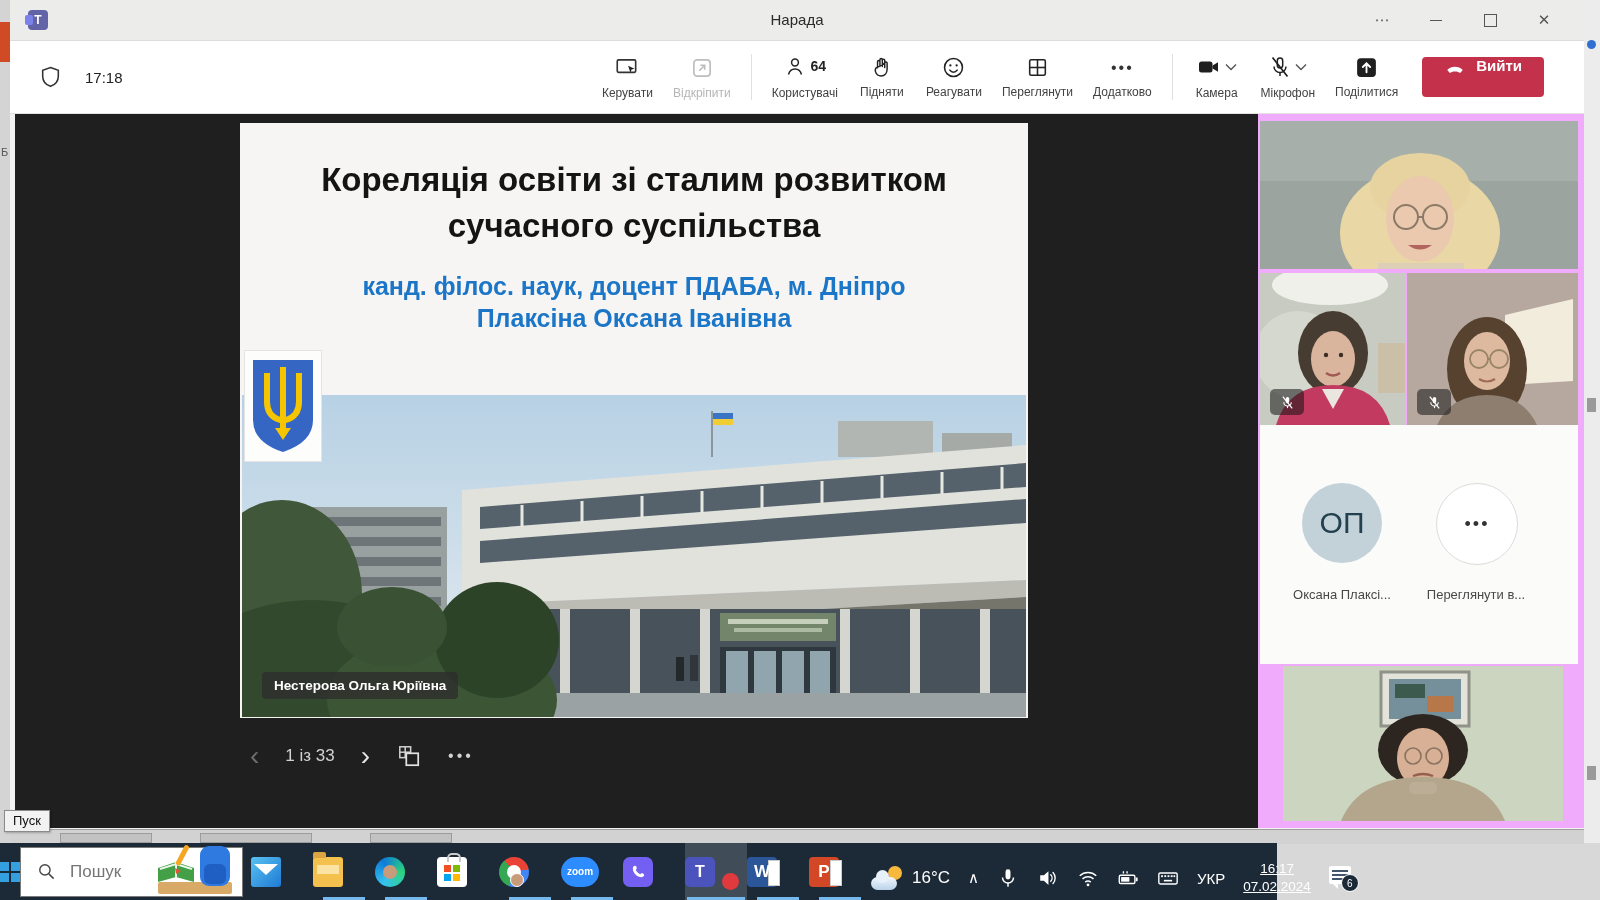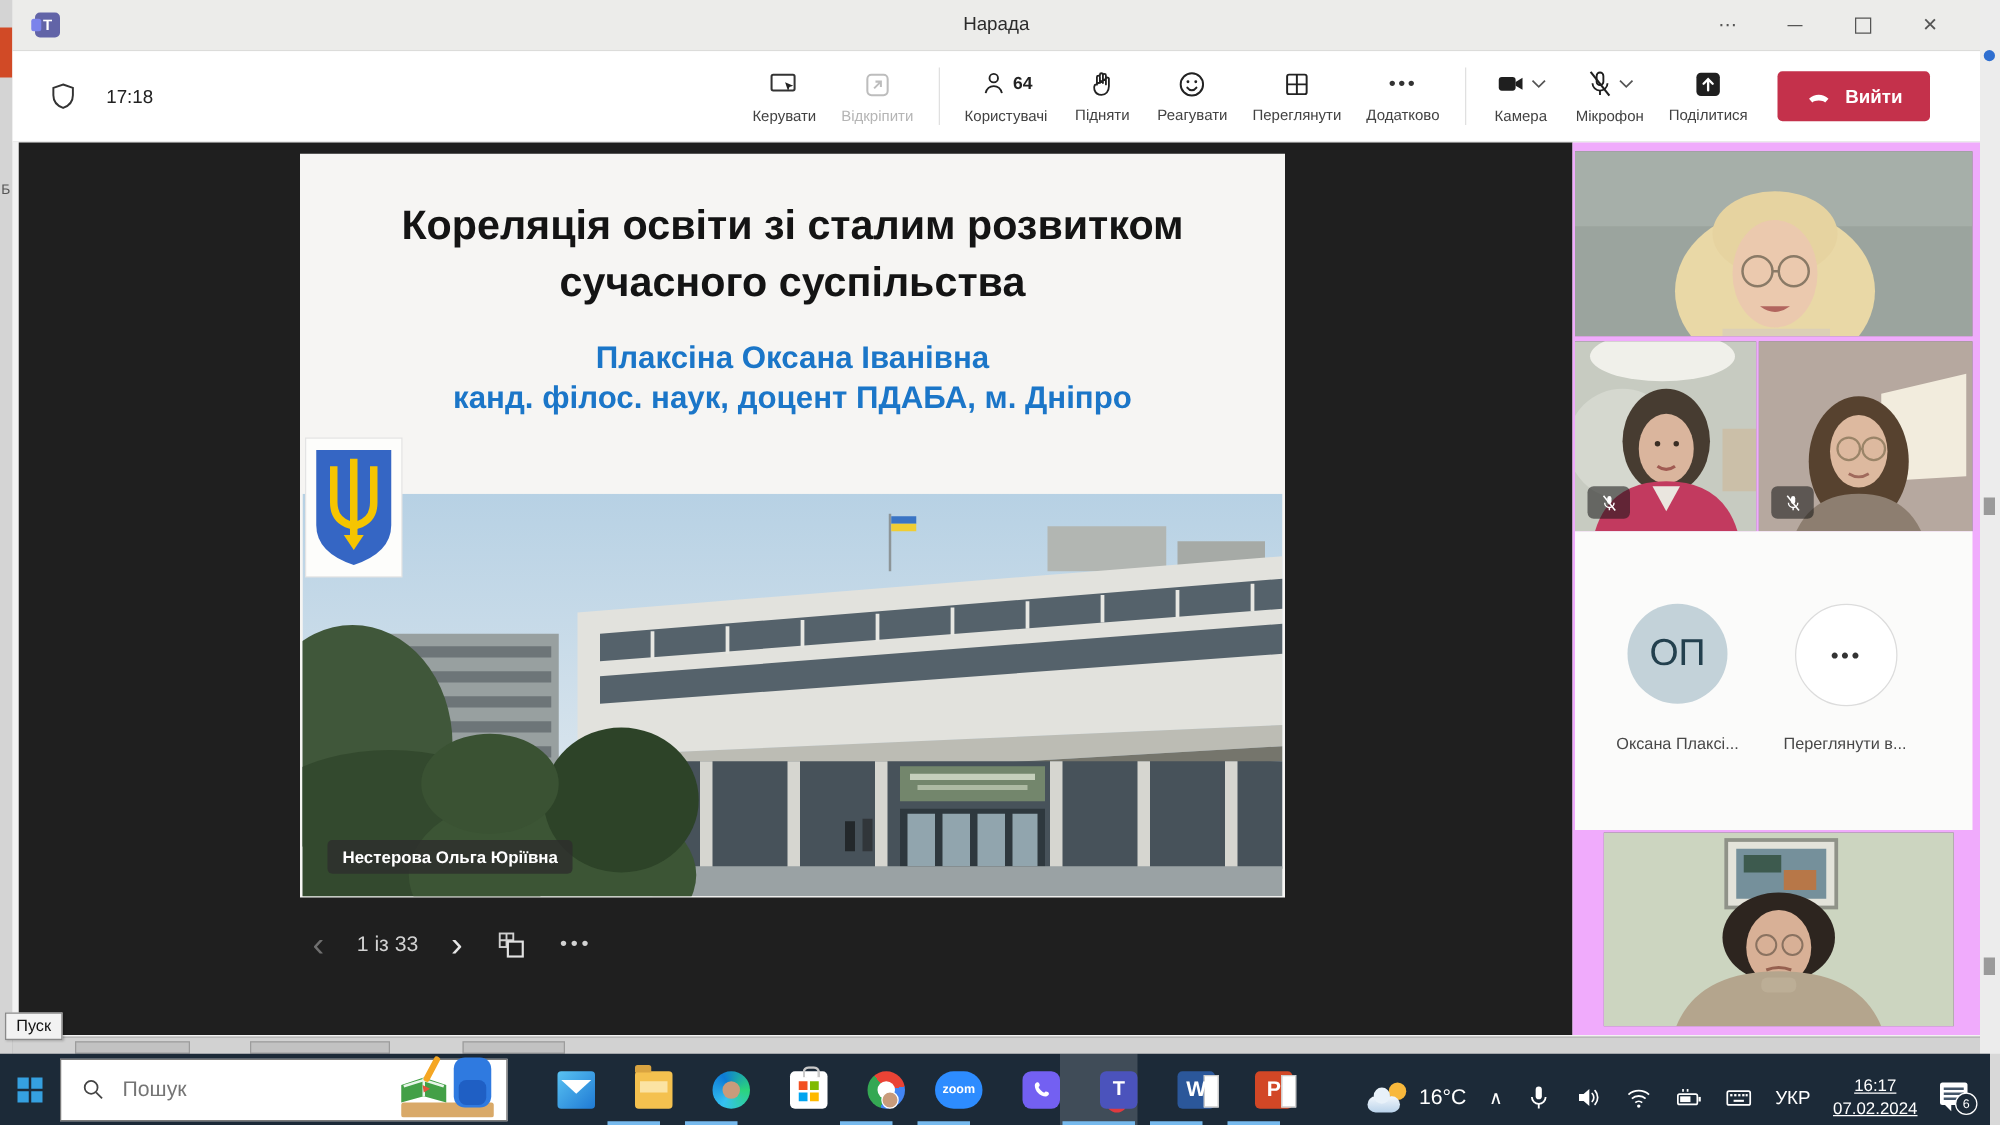--- a/index.html
+++ b/index.html
@@ -32,21 +32,21 @@
   .timer{font-size:15px;color:#222;}
   .tb-right{position:absolute;right:40px;top:0;height:72px;display:flex;align-items:center;}
   .tbtn{display:flex;flex-direction:column;align-items:center;justify-content:center;gap:5px;padding:0 10px;min-width:48px;cursor:pointer;}
   .tbtn .lbl{font-size:12px;color:#424242;white-space:nowrap;}
   .tbtn.disabled .lbl{color:#b5b5b5;}
   .tb-sep{width:1px;height:46px;background:#e0e0e0;margin:0 10px;}
   .iconrow{display:flex;align-items:flex-start;gap:3px;height:26px;}
   .count{font-size:14px;font-weight:bold;color:#222;margin-top:3px;}
   .chev{margin-top:8px;}
   .dots3{font-size:16px;letter-spacing:2px;color:#333;line-height:24px;}
-  .leave-btn{display:flex;align-items:center;gap:10px;background:#c4314b;color:#fff;border-radius:4px;
+  .leave-btn{display:flex;align-items:flex-start;gap:10px;background:#c4314b;color:#fff;border-radius:4px;
              height:40px;padding:0 22px;margin-left:14px;font-size:15px;font-weight:bold;cursor:pointer;}
   
   .main{position:absolute;left:0;top:114px;width:100%;height:715px;background:#f2f2f2;}
   .stage{position:absolute;left:5px;top:0;width:1243px;height:714px;background:#1f1f1f;}
   
   .slide{position:absolute;left:225px;top:9px;width:788px;height:595px;background:#f6f5f3;overflow:hidden;}
   .s-title{margin-top:34px;text-align:center;font-size:33px;font-weight:600;color:#141414;line-height:1.4;}
   .s-sub{margin-top:22px;text-align:center;font-size:25px;font-weight:bold;color:#1b76c8;line-height:1.25;}
   .s-photo{position:absolute;left:2px;bottom:1px;width:784px;height:322px;}
   .s-emblem{position:absolute;left:5px;top:228px;width:76px;height:110px;background:#fdfdfb;
@@ -67,30 +67,30 @@
           border-radius:5px;display:flex;align-items:center;justify-content:center;}
   .avatars{position:absolute;left:2px;top:311px;width:318px;height:239px;background:#fbfbfa;}
   .avcircle{position:absolute;top:58px;width:80px;height:80px;border-radius:50%;display:flex;align-items:center;justify-content:center;cursor:pointer;}
   .av1{left:42px;background:#c3d2d9;color:#23404e;font-size:30px;}
   .av2{left:176px;background:#fff;border:1px solid #dcdcdc;color:#333;font-size:18px;letter-spacing:2px;}
   .avname{position:absolute;top:162px;width:140px;text-align:center;font-size:13px;color:#484848;white-space:nowrap;overflow:hidden;}
   
   .tooltip{position:absolute;left:4px;top:810px;background:#f2f2f2;border:1px solid #8a8a8a;
            padding:2px 8px 3px;font-size:13px;color:#111;z-index:50;box-shadow:1px 1px 2px rgba(0,0,0,.25);}
   
-  .taskbar{position:absolute;left:0;top:843px;width:1592px;height:57px;background:#1c2a38;display:flex;align-items:center;z-index:40;}
+  .taskbar{position:absolute;left:0;top:843px;width:1277px;height:57px;background:#1c2a38;display:flex;align-items:center;z-index:40;}
   .startbtn{width:48px;height:57px;display:flex;align-items:center;justify-content:center;cursor:pointer;}
   .winlogo{display:grid;grid-template-columns:9px 9px;grid-template-rows:9px 9px;gap:2px;}
   .winlogo div{background:#35a0e0;}
   .searchbox{position:relative;width:358px;height:50px;background:#fff;border:1px solid #7a7a7a;
              display:flex;align-items:center;gap:12px;padding-left:16px;box-sizing:border-box;}
   .searchbox input{border:none;outline:none;font-size:17px;color:#333;width:170px;font-family:"Liberation Sans",sans-serif;background:transparent;}
   .doodle{position:absolute;right:4px;bottom:2px;}
   .appicons{display:flex;margin-left:8px;}
-  .appcell{width:62px;height:57px;display:flex;align-items:center;justify-content:flex-end;position:relative;cursor:pointer;}
+  .appcell{width:62px;height:57px;display:flex;align-items:center;justify-content:flex-start;position:relative;cursor:pointer;}
   .appcell.active{background:rgba(255,255,255,.16);}
   .underline{position:absolute;left:10px;right:10px;bottom:0;height:3px;background:#76b9ed;}
   .appcell.active .underline{left:2px;right:2px;}
   .ic{width:30px;height:30px;position:relative;}
   .ic-mail{background:linear-gradient(135deg,#59c2f2 0%,#1f7ad4 100%);border-radius:3px;}
   .ic-mail::before{content:"";position:absolute;left:3px;top:7px;width:0;height:0;border-left:12px solid transparent;border-right:12px solid transparent;border-top:11px solid #fff;}
   .ic-folder{background:#f4c14f;border-radius:3px;position:relative;}
   .ic-folder::before{content:"";position:absolute;left:0;top:-5px;width:13px;height:6px;background:#d9a441;border-radius:2px 2px 0 0;}
   .ic-folder::after{content:"";position:absolute;left:4px;top:8px;right:4px;height:9px;background:#fbe3a3;}
   .ic-edge{border-radius:50%;background:conic-gradient(from 210deg,#35c1f1,#0d7bd7,#2bd47c,#35c1f1);}
@@ -272,22 +272,22 @@
 
     <div class="main">
 
       <div class="stage">
         <div class="slide">
           <div class="s-title">
             <div>Кореляція освіти зі сталим розвитком</div>
             <div>сучасного суспільства</div>
           </div>
           <div class="s-sub">
+            <div>канд. філос. наук, доцент ПДАБА,  м. Дніпро</div>
             <div>Плаксіна Оксана Іванівна</div>
-            <div>канд. філос. наук, доцент ПДАБА,  м. Дніпро</div>
           </div>
 
           <svg class="s-photo" viewBox="0 0 784 322" preserveAspectRatio="none">
             <defs>
               <linearGradient id="sky" x1="0" y1="0" x2="0" y2="1">
                 <stop offset="0" stop-color="#b7d1e4"></stop>
                   <stop offset="1" stop-color="#e7edf1"></stop>
               </linearGradient>
             </defs>
             <rect width="784" height="322" fill="url(#sky)"></rect>

